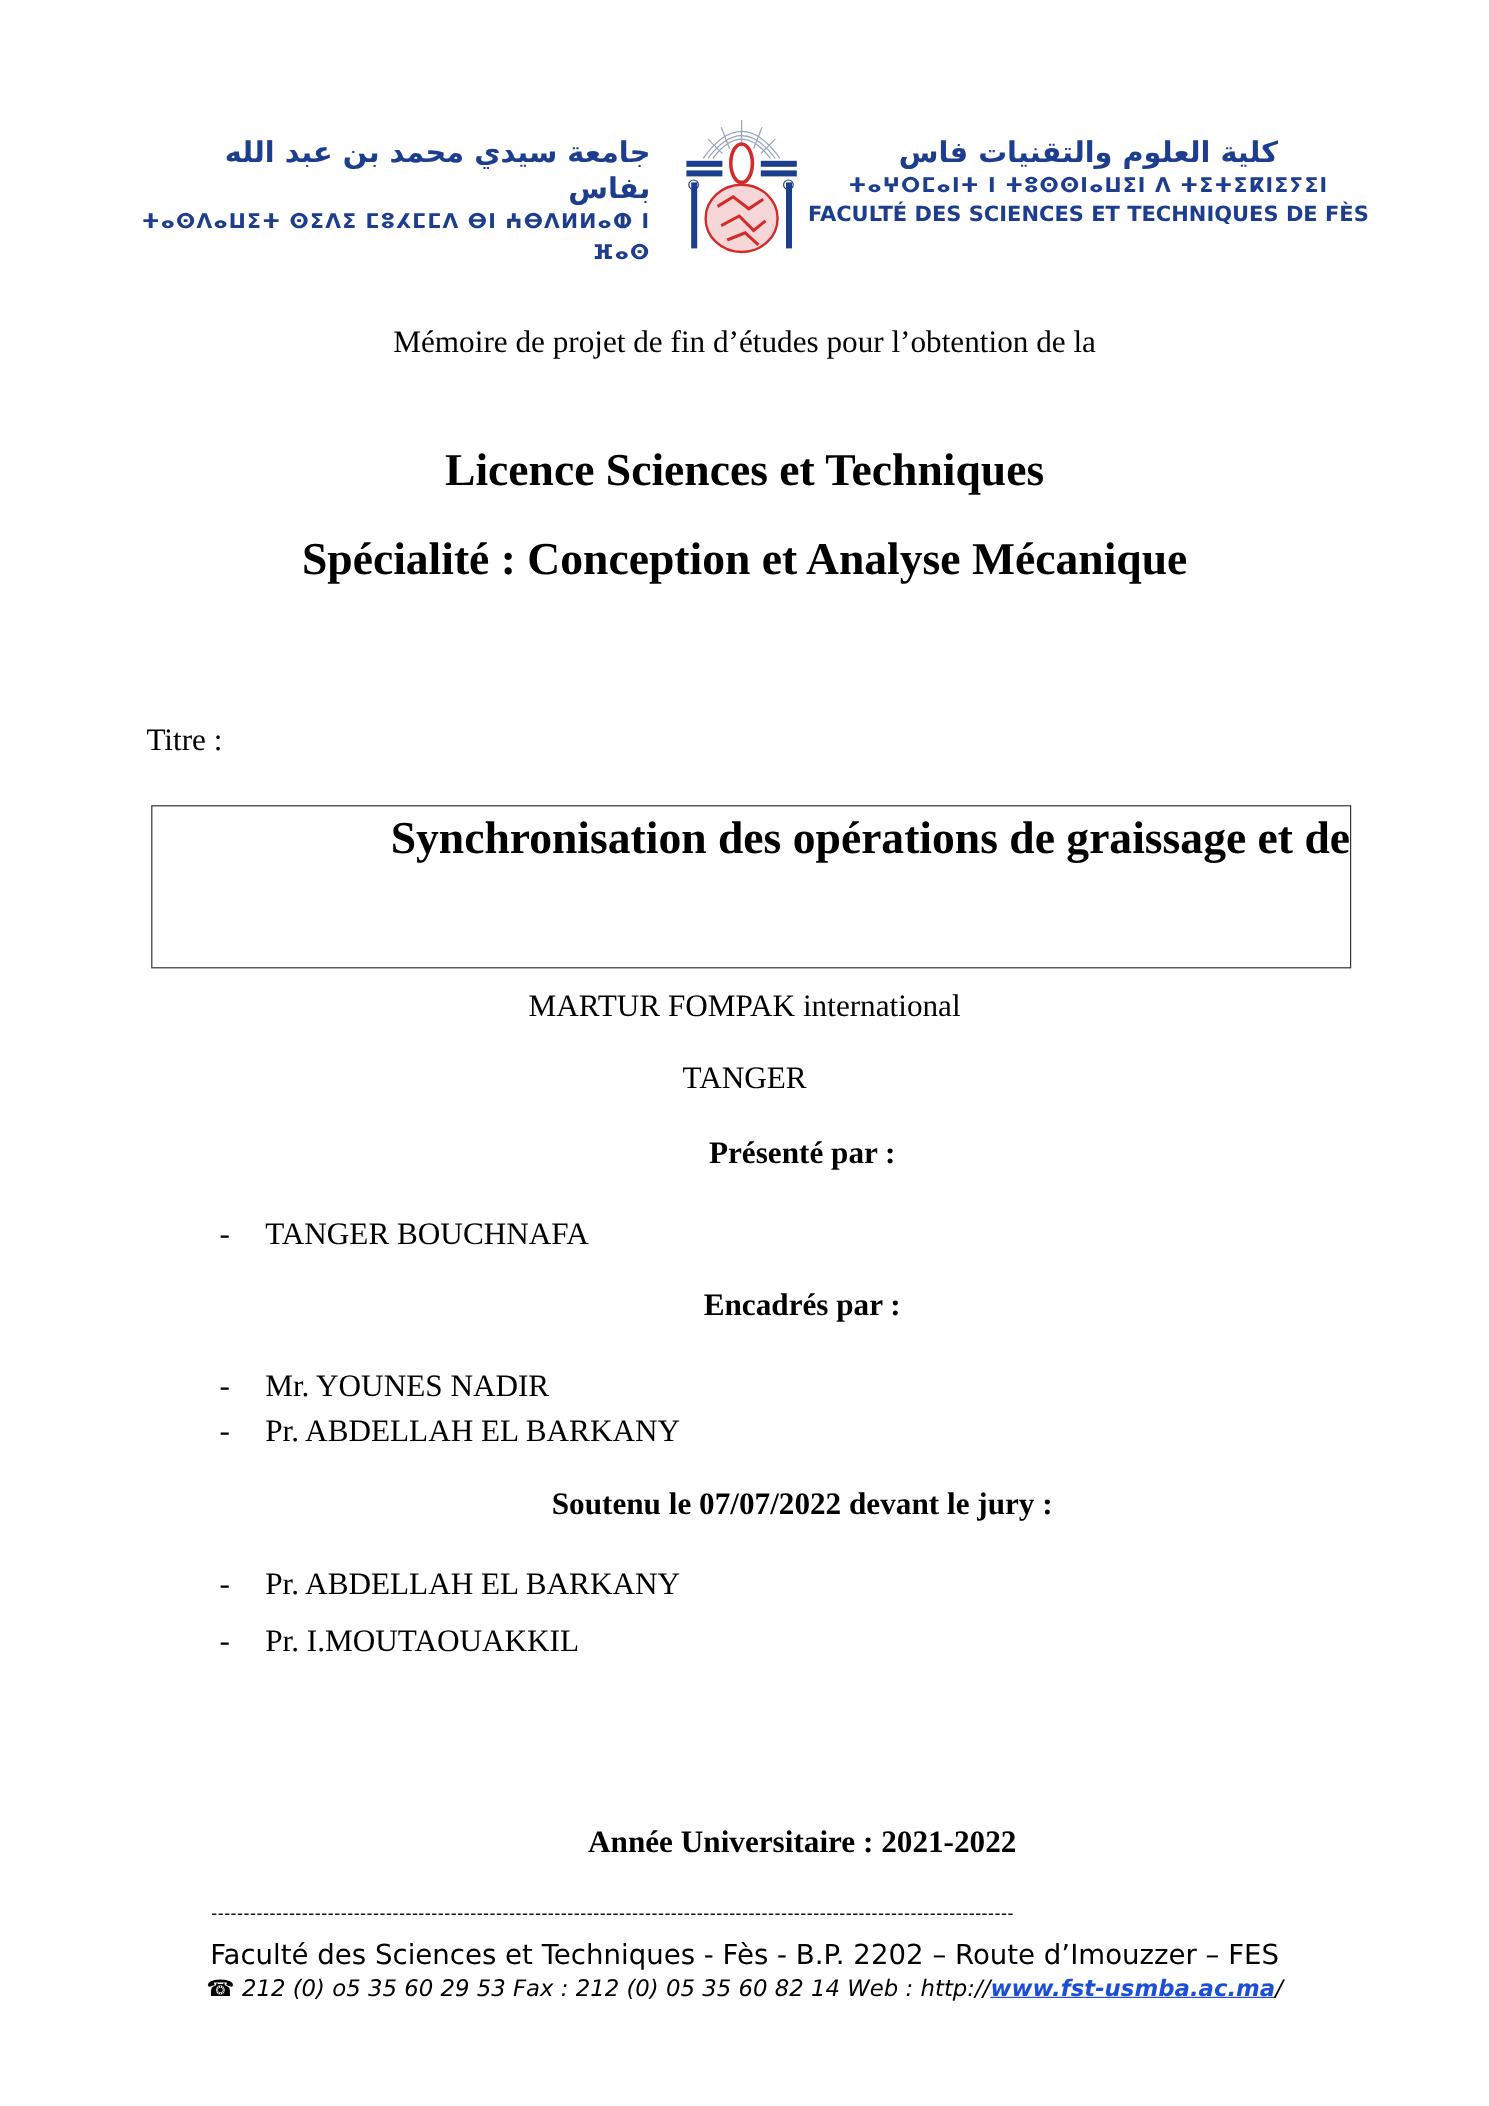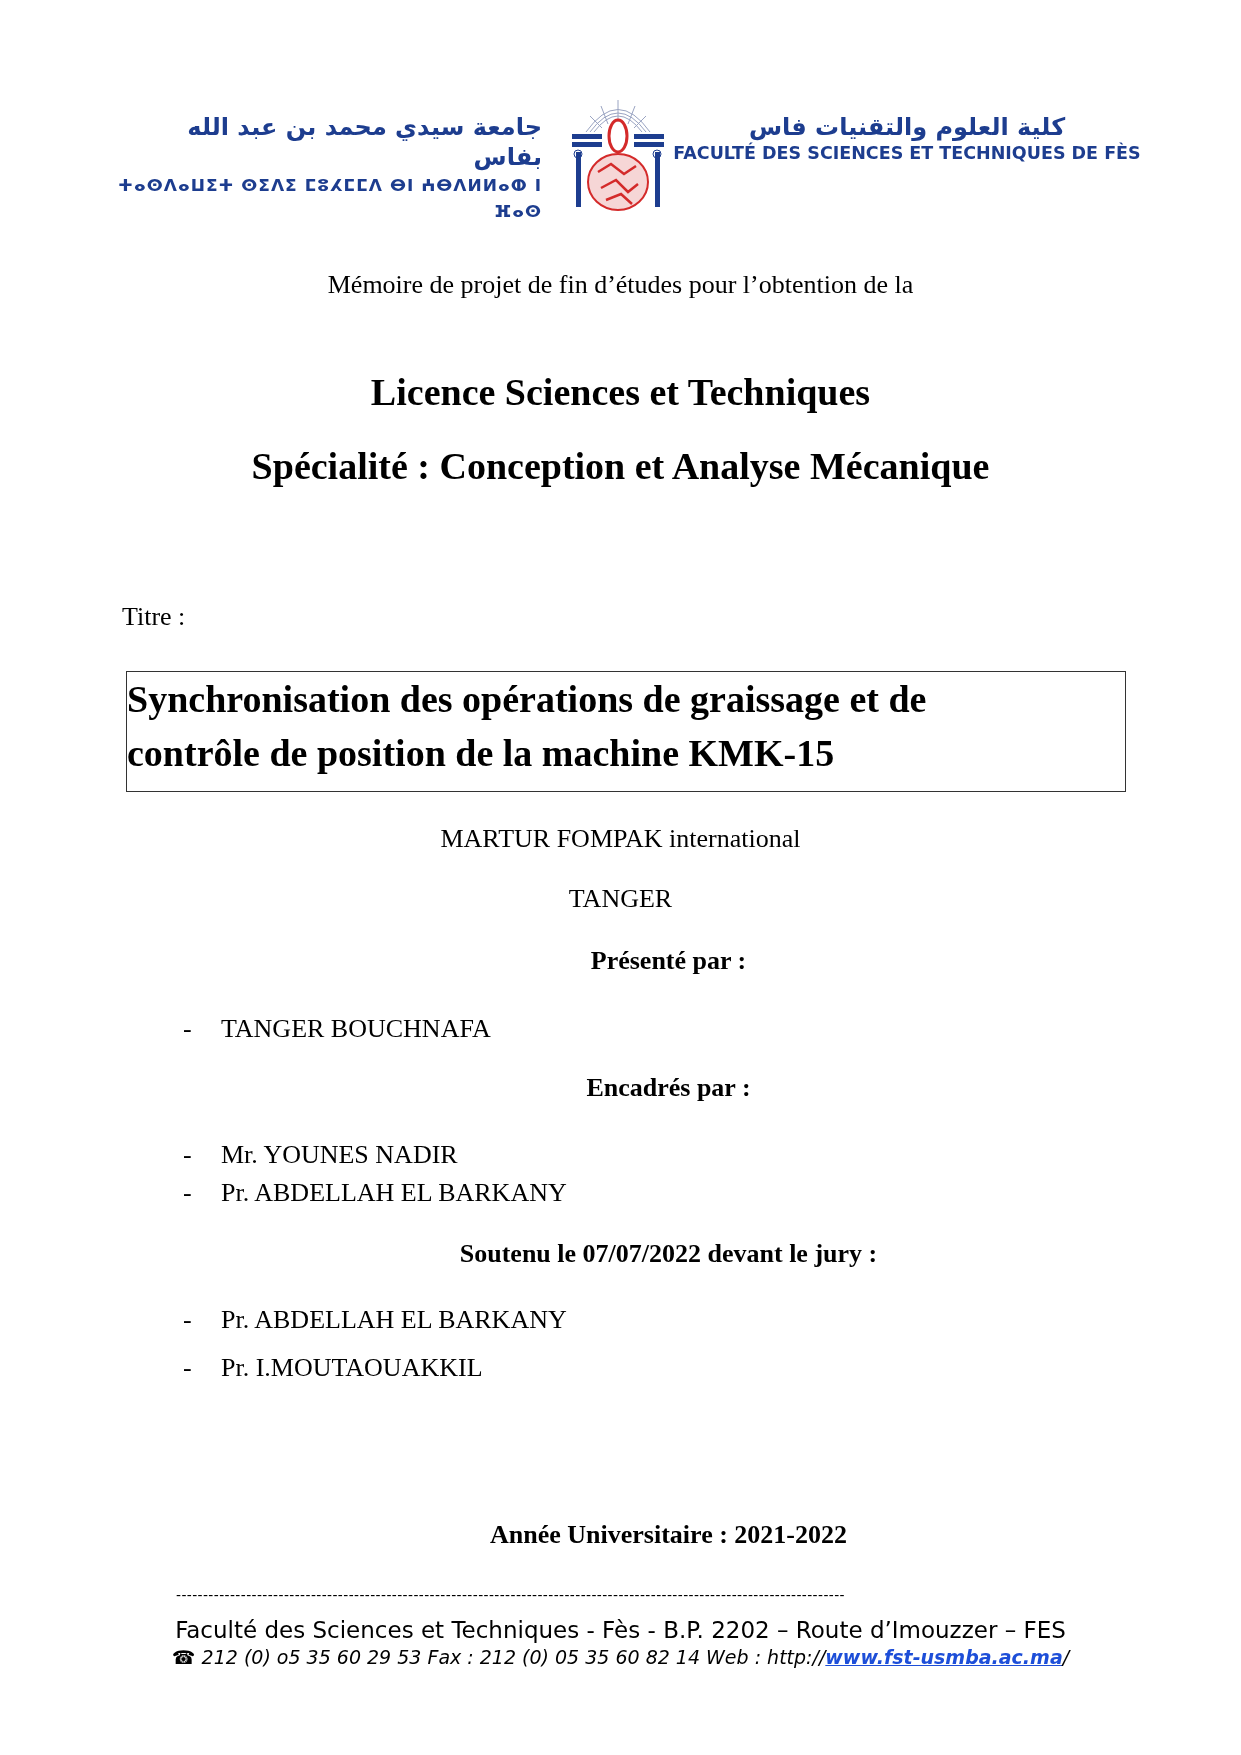--- a/index.html
+++ b/index.html
@@ -13,21 +13,21 @@
   .ar { font-family:"DejaVu Sans", sans-serif; font-weight:bold; color:#1d3d8f; font-size:24px; line-height:30px; direction:rtl; }
   .tif { font-family:"DejaVu Sans", sans-serif; font-weight:bold; color:#1d3d8f; font-size:17px; line-height:26px; letter-spacing:1px; }
   .lat { font-family:"DejaVu Sans", sans-serif; font-weight:bold; color:#1d3d8f; font-size:14.5px; line-height:22px; white-space:nowrap; }
   .hdr-right .lat { font-size:17.5px; }
   .logo { left:566px; top:72px; width:104px; height:122px; }
 
   .intro { top:250px; font-size:26px; }
   .deg1 { top:350px; font-size:38px; font-weight:bold; }
   .deg2 { top:424px; font-size:38px; font-weight:bold; }
   .titre { left:122px; top:582px; font-size:26px; }
-  .title-box { left:126px; top:651px; width:1000px; height:121px; border:1.5px solid #333; box-sizing:border-box; text-align:left; }
+  .title-box { left:126px; top:651px; width:1000px; height:136px; border:1.5px solid #333; box-sizing:border-box; text-align:right; }
   .title-box div { font-size:38px; font-weight:bold; line-height:54px; }
   .company { top:804px; font-size:26px; }
   .city { top:864px; font-size:26px; }
   .label-bold { font-size:26px; font-weight:bold;padding-left:48px; }
   .pres { top:926px; }
   .enc { top:1053px; }
   .sout { top:1219px; }
   .annee { top:1500px; }
   .item { left:183px; font-size:26px; }
   .item .dash { display:inline-block; width:38px; }
@@ -66,31 +66,31 @@
     <circle cx="12" cy="62" r="4" fill="none" stroke="#1d3d8f"></circle>
       <circle cx="91" cy="62" r="4" fill="none" stroke="#1d3d8f"></circle>
     <ellipse cx="52" cy="44" rx="9" ry="16" fill="none" stroke="#d42a2a" stroke-width="3"></ellipse>
     <ellipse cx="52" cy="90" rx="30" ry="28" fill="#f6d6d6" stroke="#d42a2a" stroke-width="2"></ellipse>
     <path d="M32 80 L45 72 L58 82 L70 74 M35 96 L50 88 L62 100 L72 92 M40 108 L55 102 L66 112" stroke="#d42a2a" stroke-width="2.5" fill="none"></path>
   </svg>
 </div>
 
 <div class="abs hdr-right">
   <div class="ar">كلية العلوم والتقنيات فاس</div>
+  <div class="tif">ⵜⴰⵖⵔⵎⴰⵏⵜ ⵏ ⵜⵓⵙⵙⵏⴰⵡⵉⵏ ⴷ ⵜⵉⵜⵉⴽⵏⵉⵢⵉⵏ</div>
   <div class="lat">FACULTÉ DES SCIENCES ET TECHNIQUES DE FÈS</div>
 </div>
 
 <div class="abs center intro">Mémoire de projet de fin d’études pour l’obtention de la</div>
 <div class="abs center deg1">Licence Sciences et Techniques</div>
 <div class="abs center deg2">Spécialité : Conception et Analyse Mécanique</div>
 
 <div class="abs titre">Titre :</div>
 <div class="abs title-box">
   <div>Synchronisation  des opérations de graissage et de</div>
-  <div>contrôle de position de la machine KMK-15</div>
 </div>
 
 <div class="abs center company">MARTUR FOMPAK international</div>
 <div class="abs center city">TANGER</div>
 
 <div class="abs center label-bold pres">Présenté par :</div>
 <div class="abs item" style="top:994px">
   <span class="dash">-</span><span>TANGER BOUCHNAFA</span>
 </div>
 

